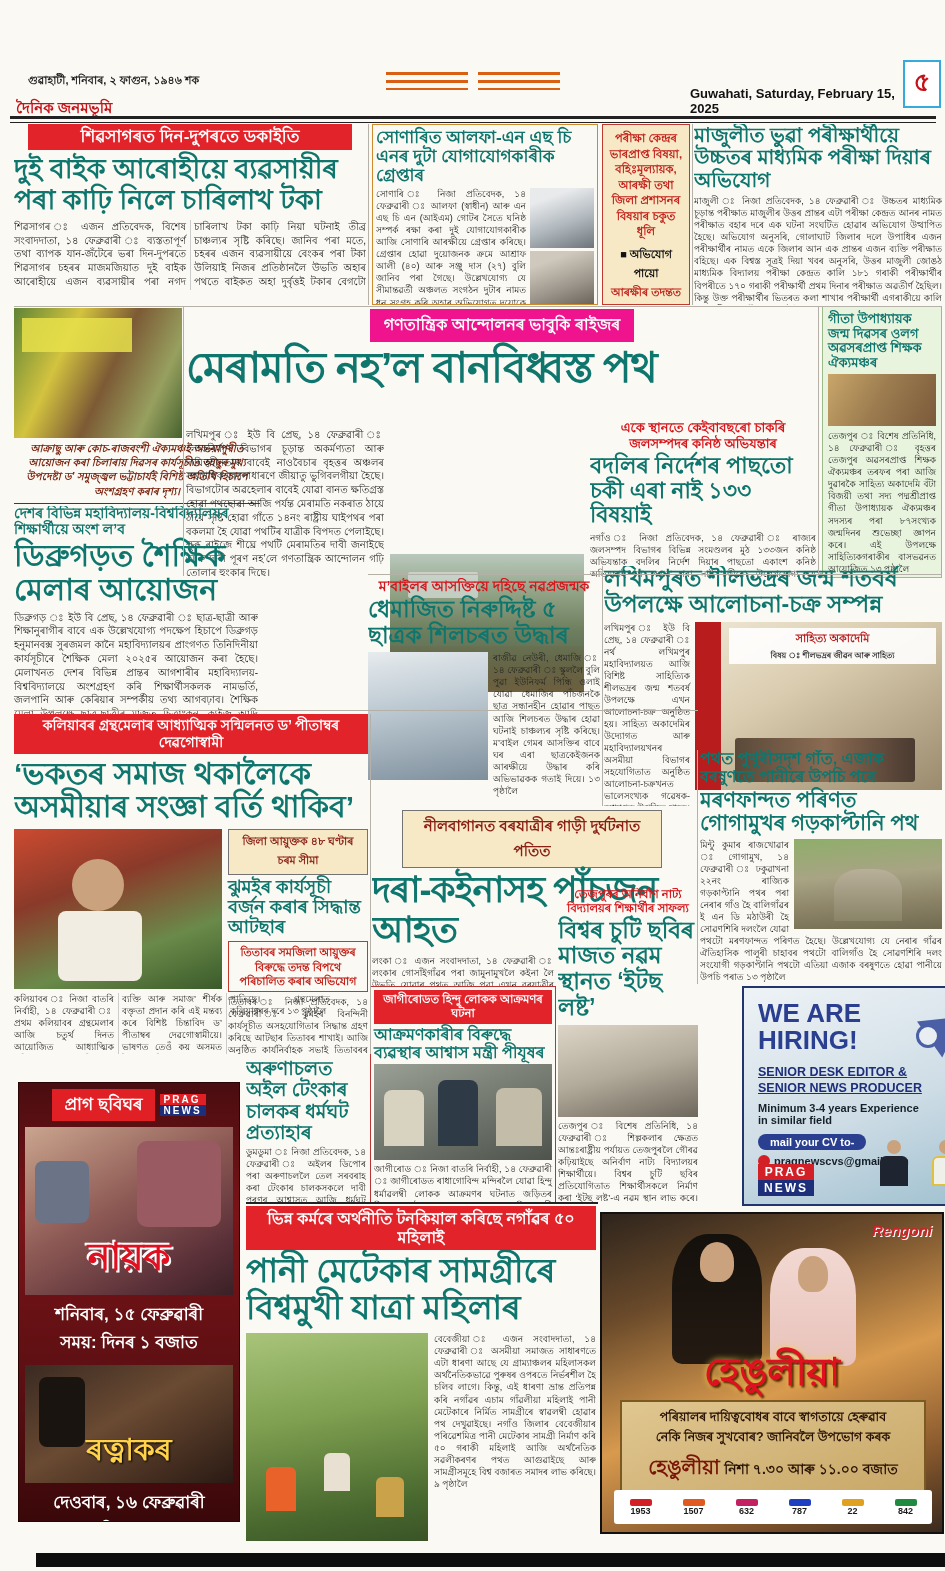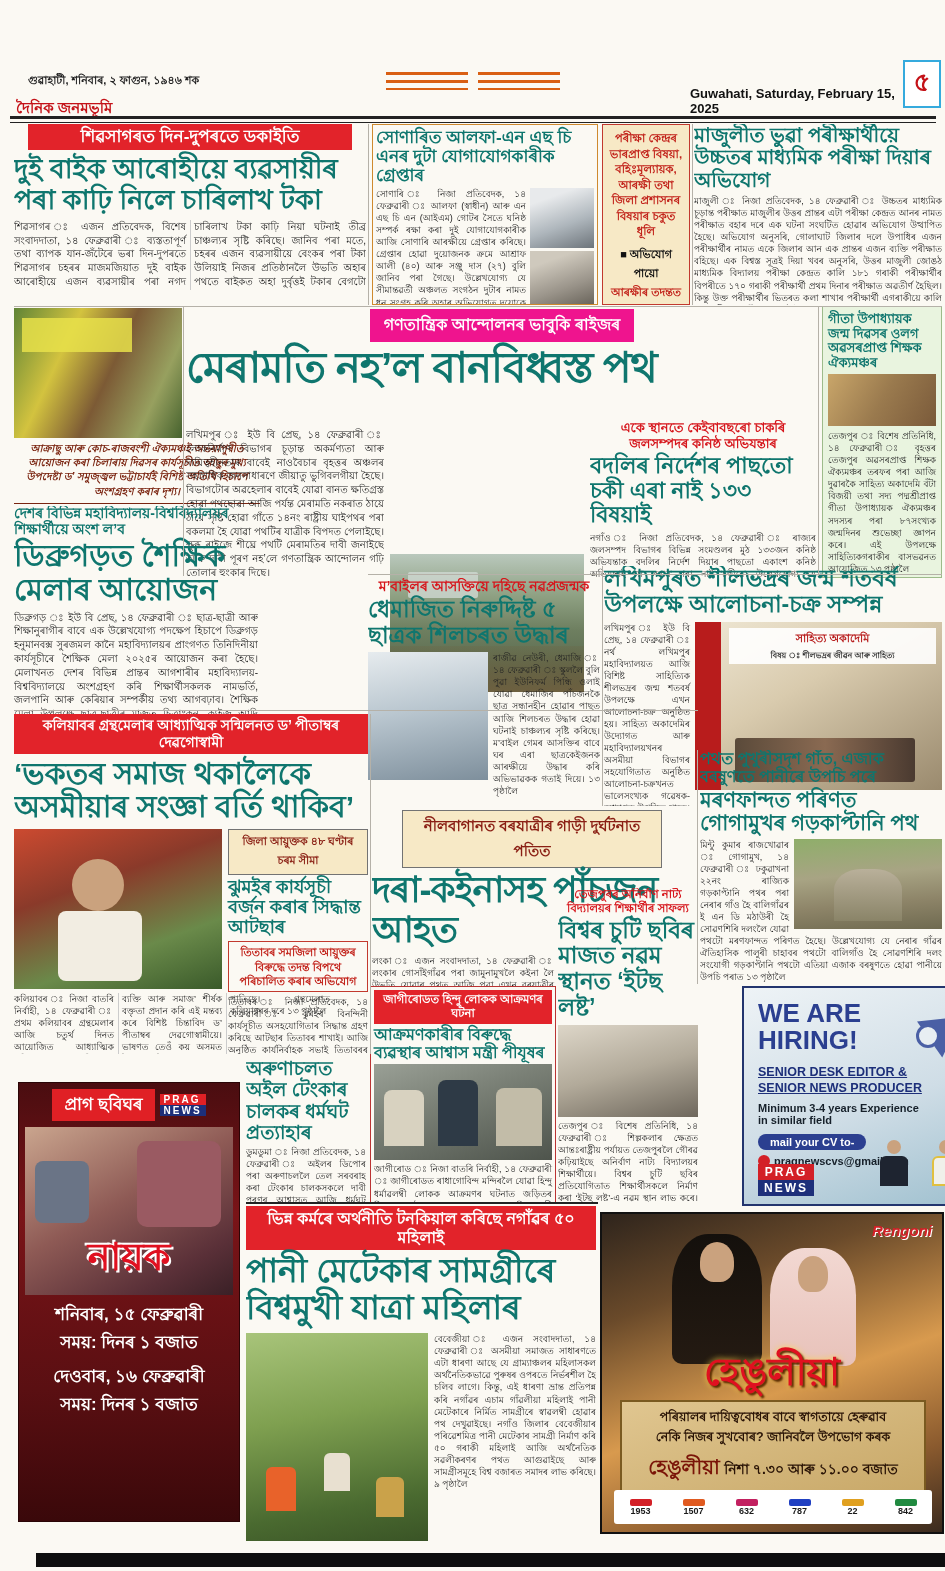--- a/index.html
+++ b/index.html
@@ -223,20 +223,24 @@
         <div style="background:#1d2f7a;color:#fff;font-weight:900;font-size:10px;padding:0 4px;letter-spacing:2px;">NEWS</div>
       </div>
     </div>
     <div class="ph" style="height:168px;margin-top:6px;background:linear-gradient(150deg,#caa58e 0%,#8e5a55 45%,#5a3038 80%,#3a2026 100%);">
       <div style="position:absolute;left:10px;top:34px;width:54px;height:62px;background:#6a7486;border-radius:8px;"></div>
       <div style="position:absolute;right:12px;top:14px;width:84px;height:86px;background:#9a5a62;border-radius:10px;"></div>
       <div style="position:absolute;left:0;bottom:4px;width:100%;text-align:center;font-size:38px;font-weight:900;color:#e01020;text-shadow:2px 2px 0 #fff,-2px -2px 0 #fff;">নায়ক</div>
     </div>
     <div style="text-align:center;color:#fff;font-weight:900;font-size:17px;margin-top:6px;">শনিবাৰ, ১৫ ফেব্ৰুৱাৰী</div>
     <div style="text-align:center;color:#fff;font-weight:900;font-size:17px;">সময়: দিনৰ ১ বজাত</div>
+    <div class="ph" style="height:118px;margin-top:8px;background:linear-gradient(150deg,#3a2a22 0%,#6a4a32 45%,#2a1a14 100%);">
+      <div style="position:absolute;left:14px;top:12px;width:46px;height:70px;background:#1a1410;border-radius:8px;"></div>
+      <div style="position:absolute;left:0;bottom:6px;width:100%;text-align:center;font-size:30px;font-weight:900;color:#ffd24a;text-shadow:1px 1px 2px #000;">ৰত্নাকৰ</div>
+    </div>
     <div style="text-align:center;color:#fff;font-weight:900;font-size:17px;margin-top:6px;">দেওবাৰ, ১৬ ফেব্ৰুৱাৰী</div>
     <div style="text-align:center;color:#fff;font-weight:900;font-size:17px;">সময়: দিনৰ ১ বজাত</div>
   </div>
 
   <div class="abs" style="left:246px;top:1206px;width:350px;height:340px;">
     <div class="kicker-red" style="font-size:16px;">ভিন্ন কৰ্মৰে অৰ্থনীতি টনকিয়াল কৰিছে নগাঁৱৰ ৫০ মহিলাই</div>
     <div class="hl" style="font-size:33px;margin-top:3px;">পানী মেটেকাৰ সামগ্ৰীৰে বিশ্বমুখী যাত্ৰা মহিলাৰ</div>
     <div style="display:flex;gap:6px;margin-top:6px;">
       <div class="ph" style="width:182px;height:208px;background:linear-gradient(170deg,#a8c47a 0%,#7fa050 40%,#4a6a30 80%,#3a5426 100%);">
         <div style="position:absolute;left:20px;bottom:30px;width:30px;height:44px;background:#e8622a;border-radius:6px 6px 0 0;"></div>

